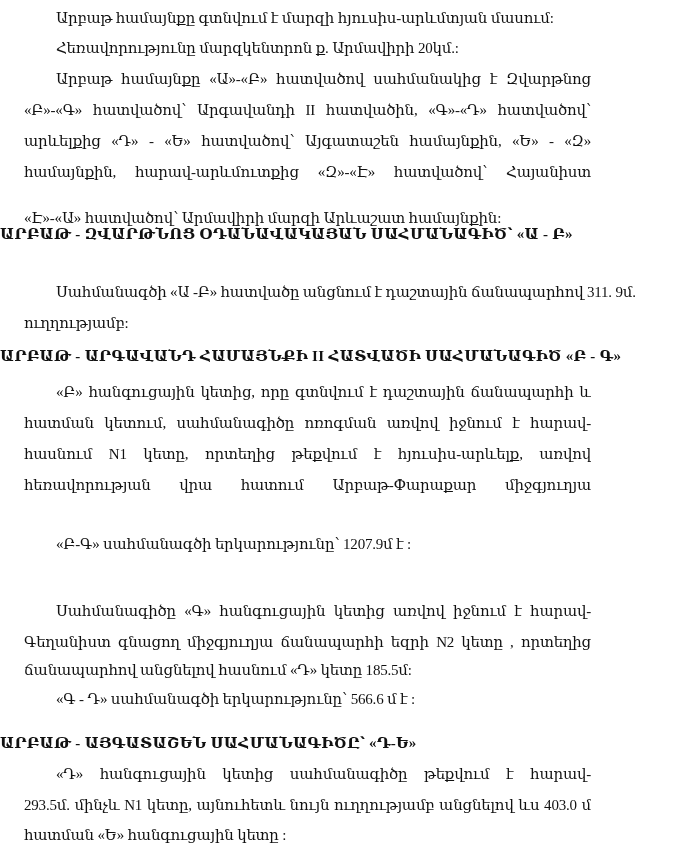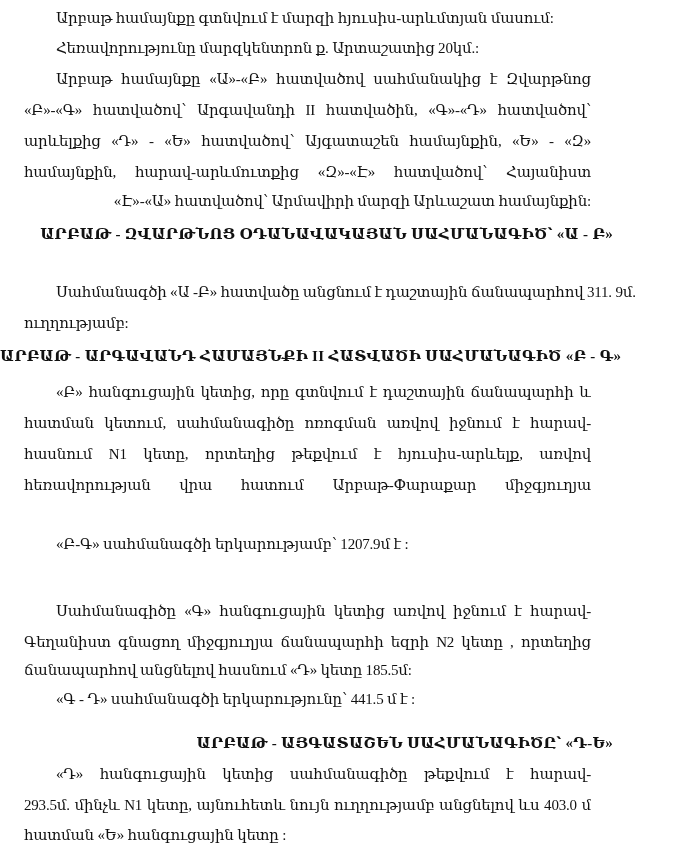--- a/index.html
+++ b/index.html
@@ -35,55 +35,55 @@
     white-space: normal;
     text-align: justify;
     text-align-last: justify;
     height: 20px;
     overflow: hidden;
   }
   .heading {
     position: absolute;
     left: 0;
     right: 0;
-    text-align: right;
+    text-align: left;
     font-size: 15px;
     font-weight: bold;
     line-height: 20px;
     letter-spacing: 0.3px;
     white-space: nowrap;
   }
 </style>
 </head>
 <body>
 
 <div class="page">
 
   <div class="line indent" style="top:8px;">Արբաթ համայնքը գտնվում է մարզի հյուսիս-արևմտյան մասում:</div>
-  <div class="line indent" style="top:38px;">Հեռավորությունը մարզկենտրոն ք. Արտաշատից 20կմ.:</div>
+  <div class="line indent" style="top:38px;">Հեռավորությունը մարզկենտրոն ք. Արմավիրի 20կմ.:</div>
   <div class="line indent justify" style="top:69px;">Արբաթ համայնքը «Ա»-«Բ» հատվածով սահմանակից է Զվարթնոց օդանավակայանին,</div>
   <div class="line justify" style="top:100px;">«Բ»-«Գ» հատվածով՝ Արգավանդի II հատվածին, «Գ»-«Դ» հատվածով՝ Գեղանիստ համայնքին,</div>
   <div class="line justify" style="top:131px;">արևելքից «Դ» - «Ե» հատվածով՝ Այգատաշեն համայնքին, «Ե» - «Զ» հատվածով՝ Խաչփառ</div>
   <div class="line justify" style="top:162px;">համայնքին, հարավ-արևմուտքից «Զ»-«Է» հատվածով՝ Հայանիստ համայնքին, արևմուտքից</div>
-  <div class="line" style="top:191px;text-align:right;">«Է»-«Ա» հատվածով՝ Արմավիրի մարզի Արևաշատ համայնքին:</div>
+  <div class="line" style="top:208px;">«Է»-«Ա» հատվածով՝ Արմավիրի մարզի Արևաշատ համայնքին:</div>
 
   <div class="heading" style="top:224px;">ԱՐԲԱԹ - ԶՎԱՐԹՆՈՑ ՕԴԱՆԱՎԱԿԱՅԱՆ ՍԱՀՄԱՆԱԳԻԾ՝ «Ա - Բ»</div>
   <div class="line indent" style="top:282px;">Սահմանագծի «Ա -Բ» հատվածը անցնում է դաշտային ճանապարհով 311. 9մ.</div>
   <div class="line" style="top:313px;">ուղղությամբ:</div>
 
   <div class="heading" style="top:346px;">ԱՐԲԱԹ - ԱՐԳԱՎԱՆԴ ՀԱՄԱՅՆՔԻ II ՀԱՏՎԱԾԻ ՍԱՀՄԱՆԱԳԻԾ   «Բ - Գ»</div>
   <div class="line indent justify" style="top:382px;">«Բ» հանգուցային կետից, որը գտնվում է դաշտային ճանապարհի և ոռոգման առվի</div>
   <div class="line justify" style="top:413px;">հատման կետում, սահմանագիծը ոռոգման առվով իջնում է հարավ-արևելք, անցնում 635.1 մ և</div>
   <div class="line justify" style="top:444px;">հասնում   N1 կետը, որտեղից թեքվում է հյուսիս-արևելք, առվով բարձրանում և 572.8մ.</div>
   <div class="line justify" style="top:475px;">հեռավորության վրա հատում Արբաթ-Փարաքար միջգյուղյա ճանապարհը, հասնում «Գ»</div>
-  <div class="line indent" style="top:534px;">«Բ-Գ» սահմանագծի երկարությամբ՝ 1207.9մ է :</div>
+  <div class="line indent" style="top:534px;">«Բ-Գ» սահմանագծի երկարությունը՝ 1207.9մ է :</div>
 
   <div class="line indent justify" style="top:601px;">Սահմանագիծը «Գ» հանգուցային կետից առվով իջնում է հարավ-արևելք հասնում</div>
   <div class="line justify" style="top:632px;">Գեղանիստ գնացող միջգյուղյա ճանապարհի եզրի N2 կետը , որտեղից թեքվում հարավ-արևելք</div>
   <div class="line" style="top:660px;">ճանապարհով անցնելով հասնում «Դ» կետը 185.5մ:</div>
-  <div class="line indent" style="top:689px;">«Գ - Դ» սահմանագծի երկարությունը՝ 441.5 մ է :</div>
+  <div class="line indent" style="top:689px;">«Գ - Դ» սահմանագծի երկարությունը՝ 566.6 մ է :</div>
 
   <div class="heading" style="top:733px;">ԱՐԲԱԹ - ԱՅԳԱՏԱՇԵՆ   ՍԱՀՄԱՆԱԳԻԾԸ՝  «Դ-Ե»</div>
   <div class="line indent justify" style="top:764px;">«Դ» հանգուցային կետից սահմանագիծը թեքվում է հարավ-արևմուտք, առվով իջնում</div>
   <div class="line justify" style="top:795px;">293.5մ. մինչև N1 կետը, այնուհետև նույն ուղղությամբ անցնելով ևս 403.0 մ հասնում առուների</div>
   <div class="line" style="top:825px;">հատման «Ե» հանգուցային կետը :</div>
 
 </div>
 
 </body></html>

